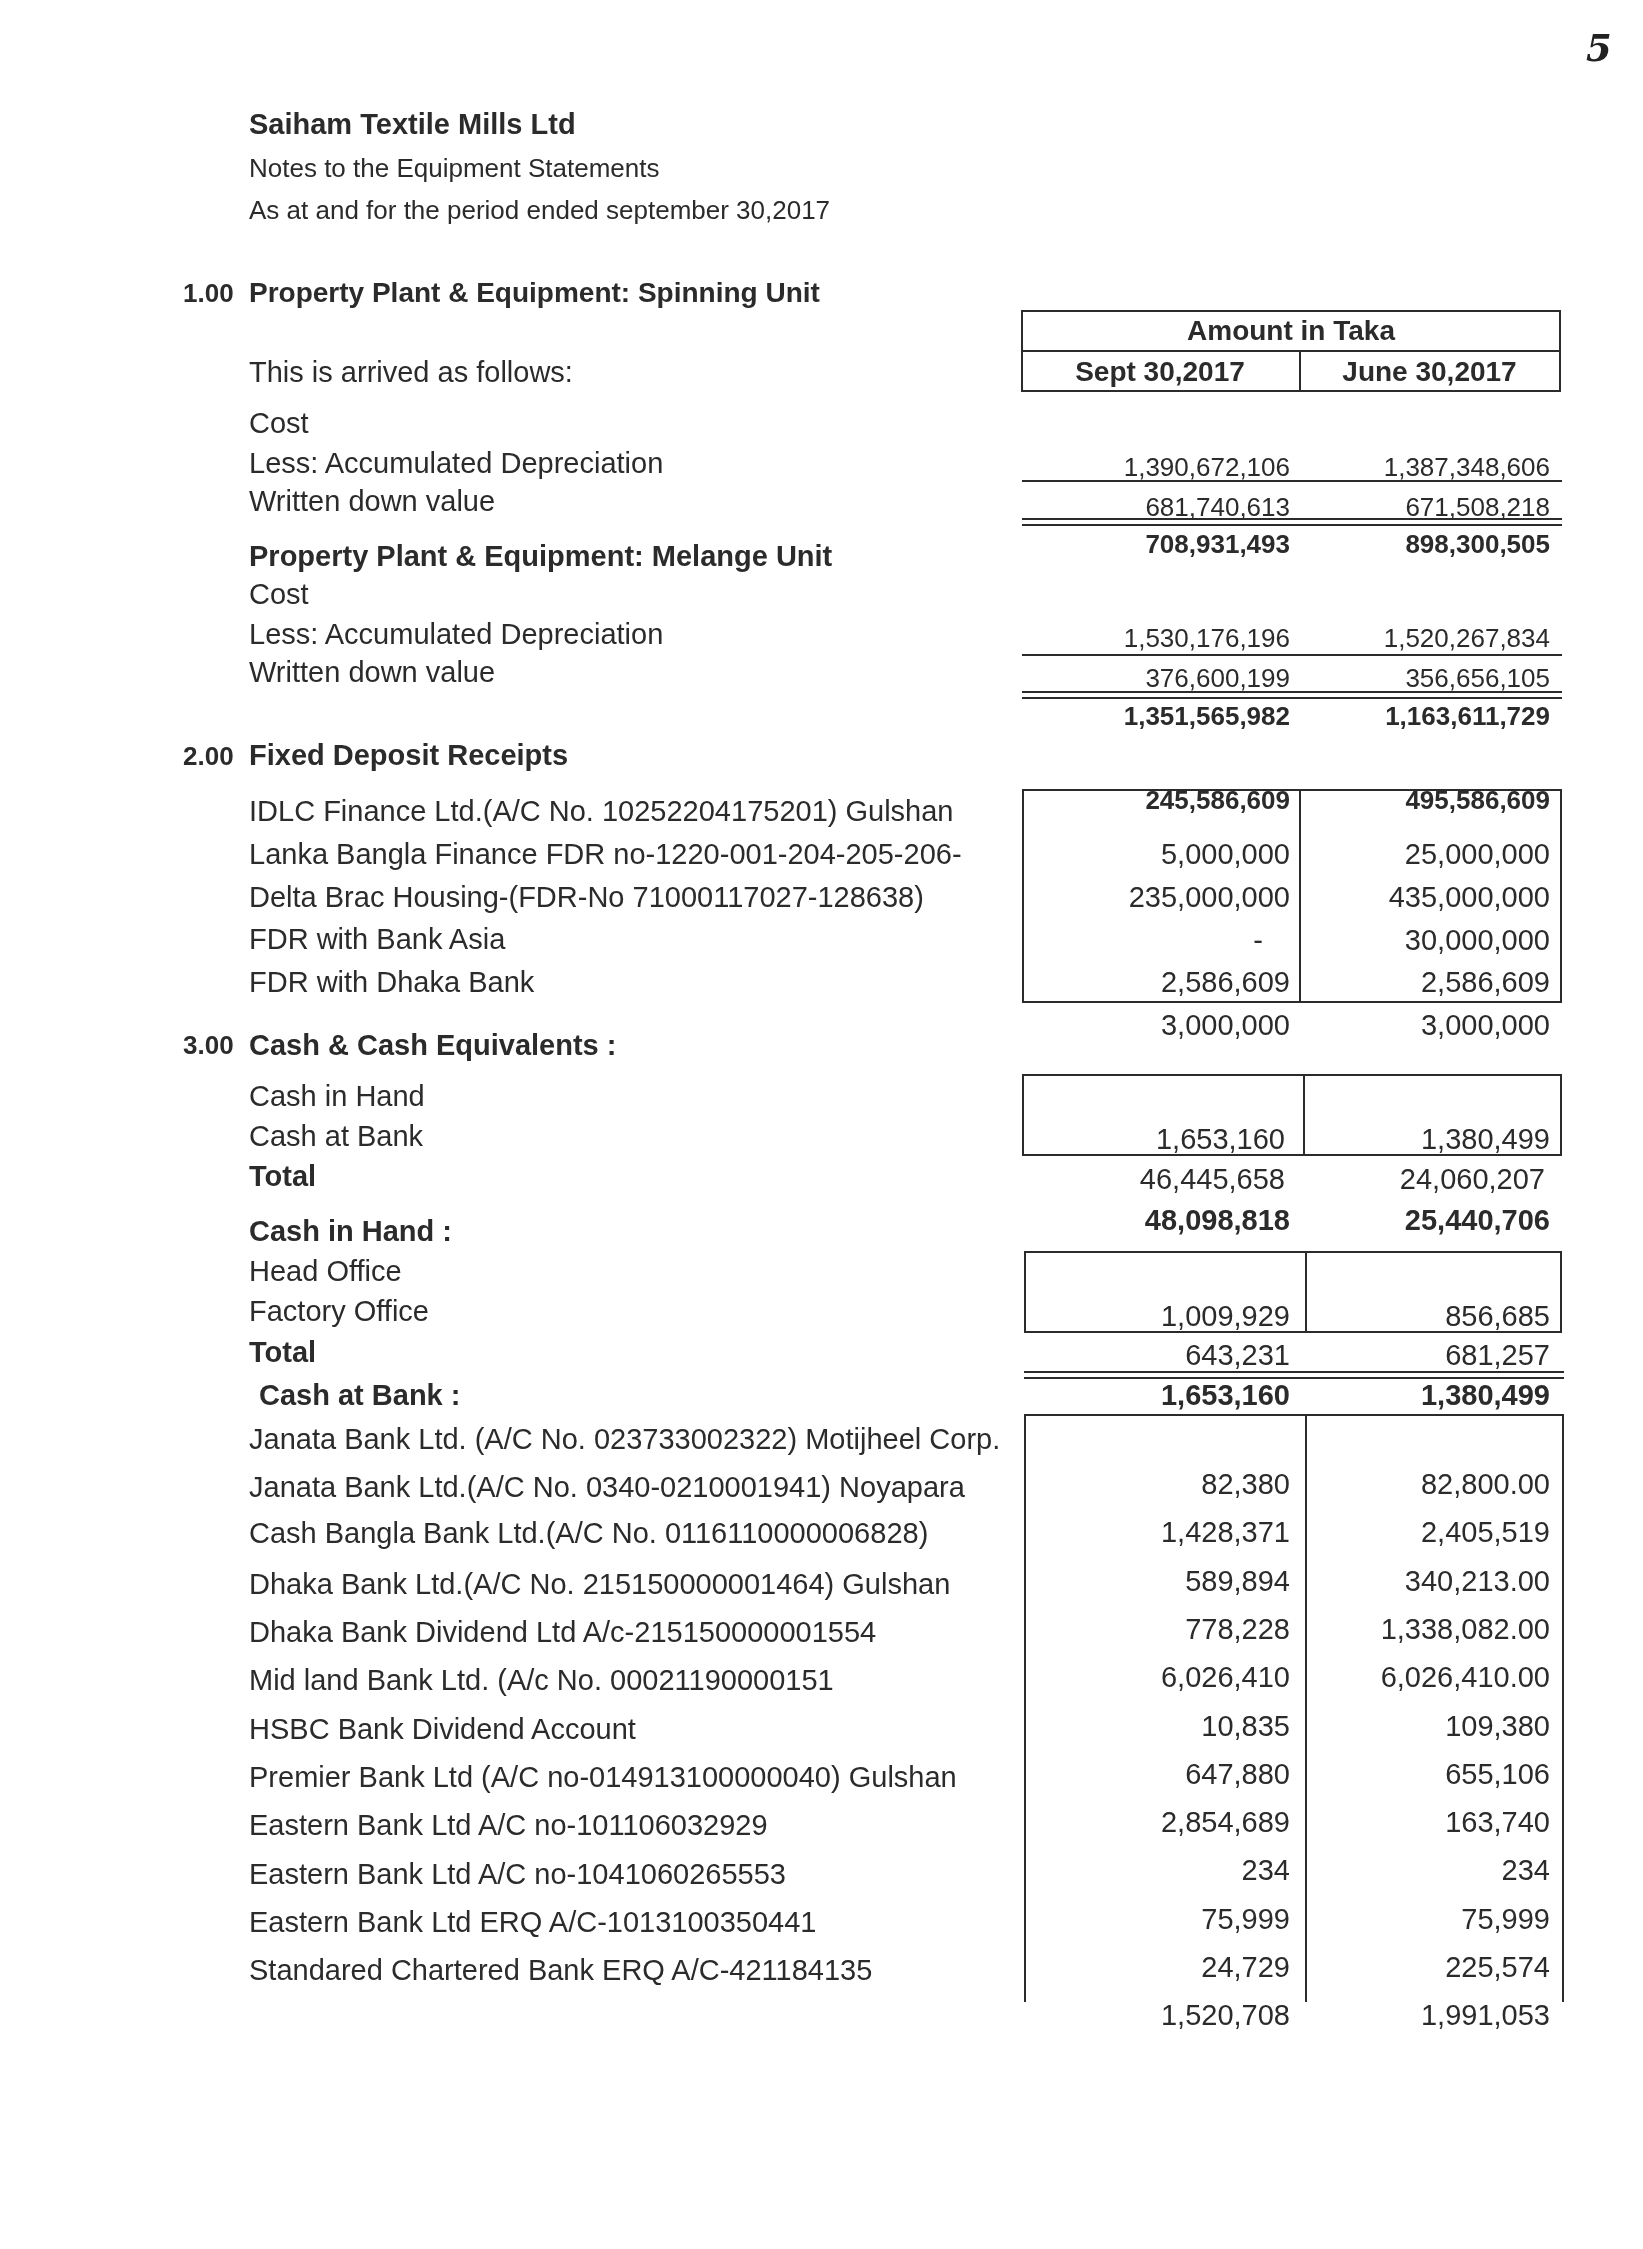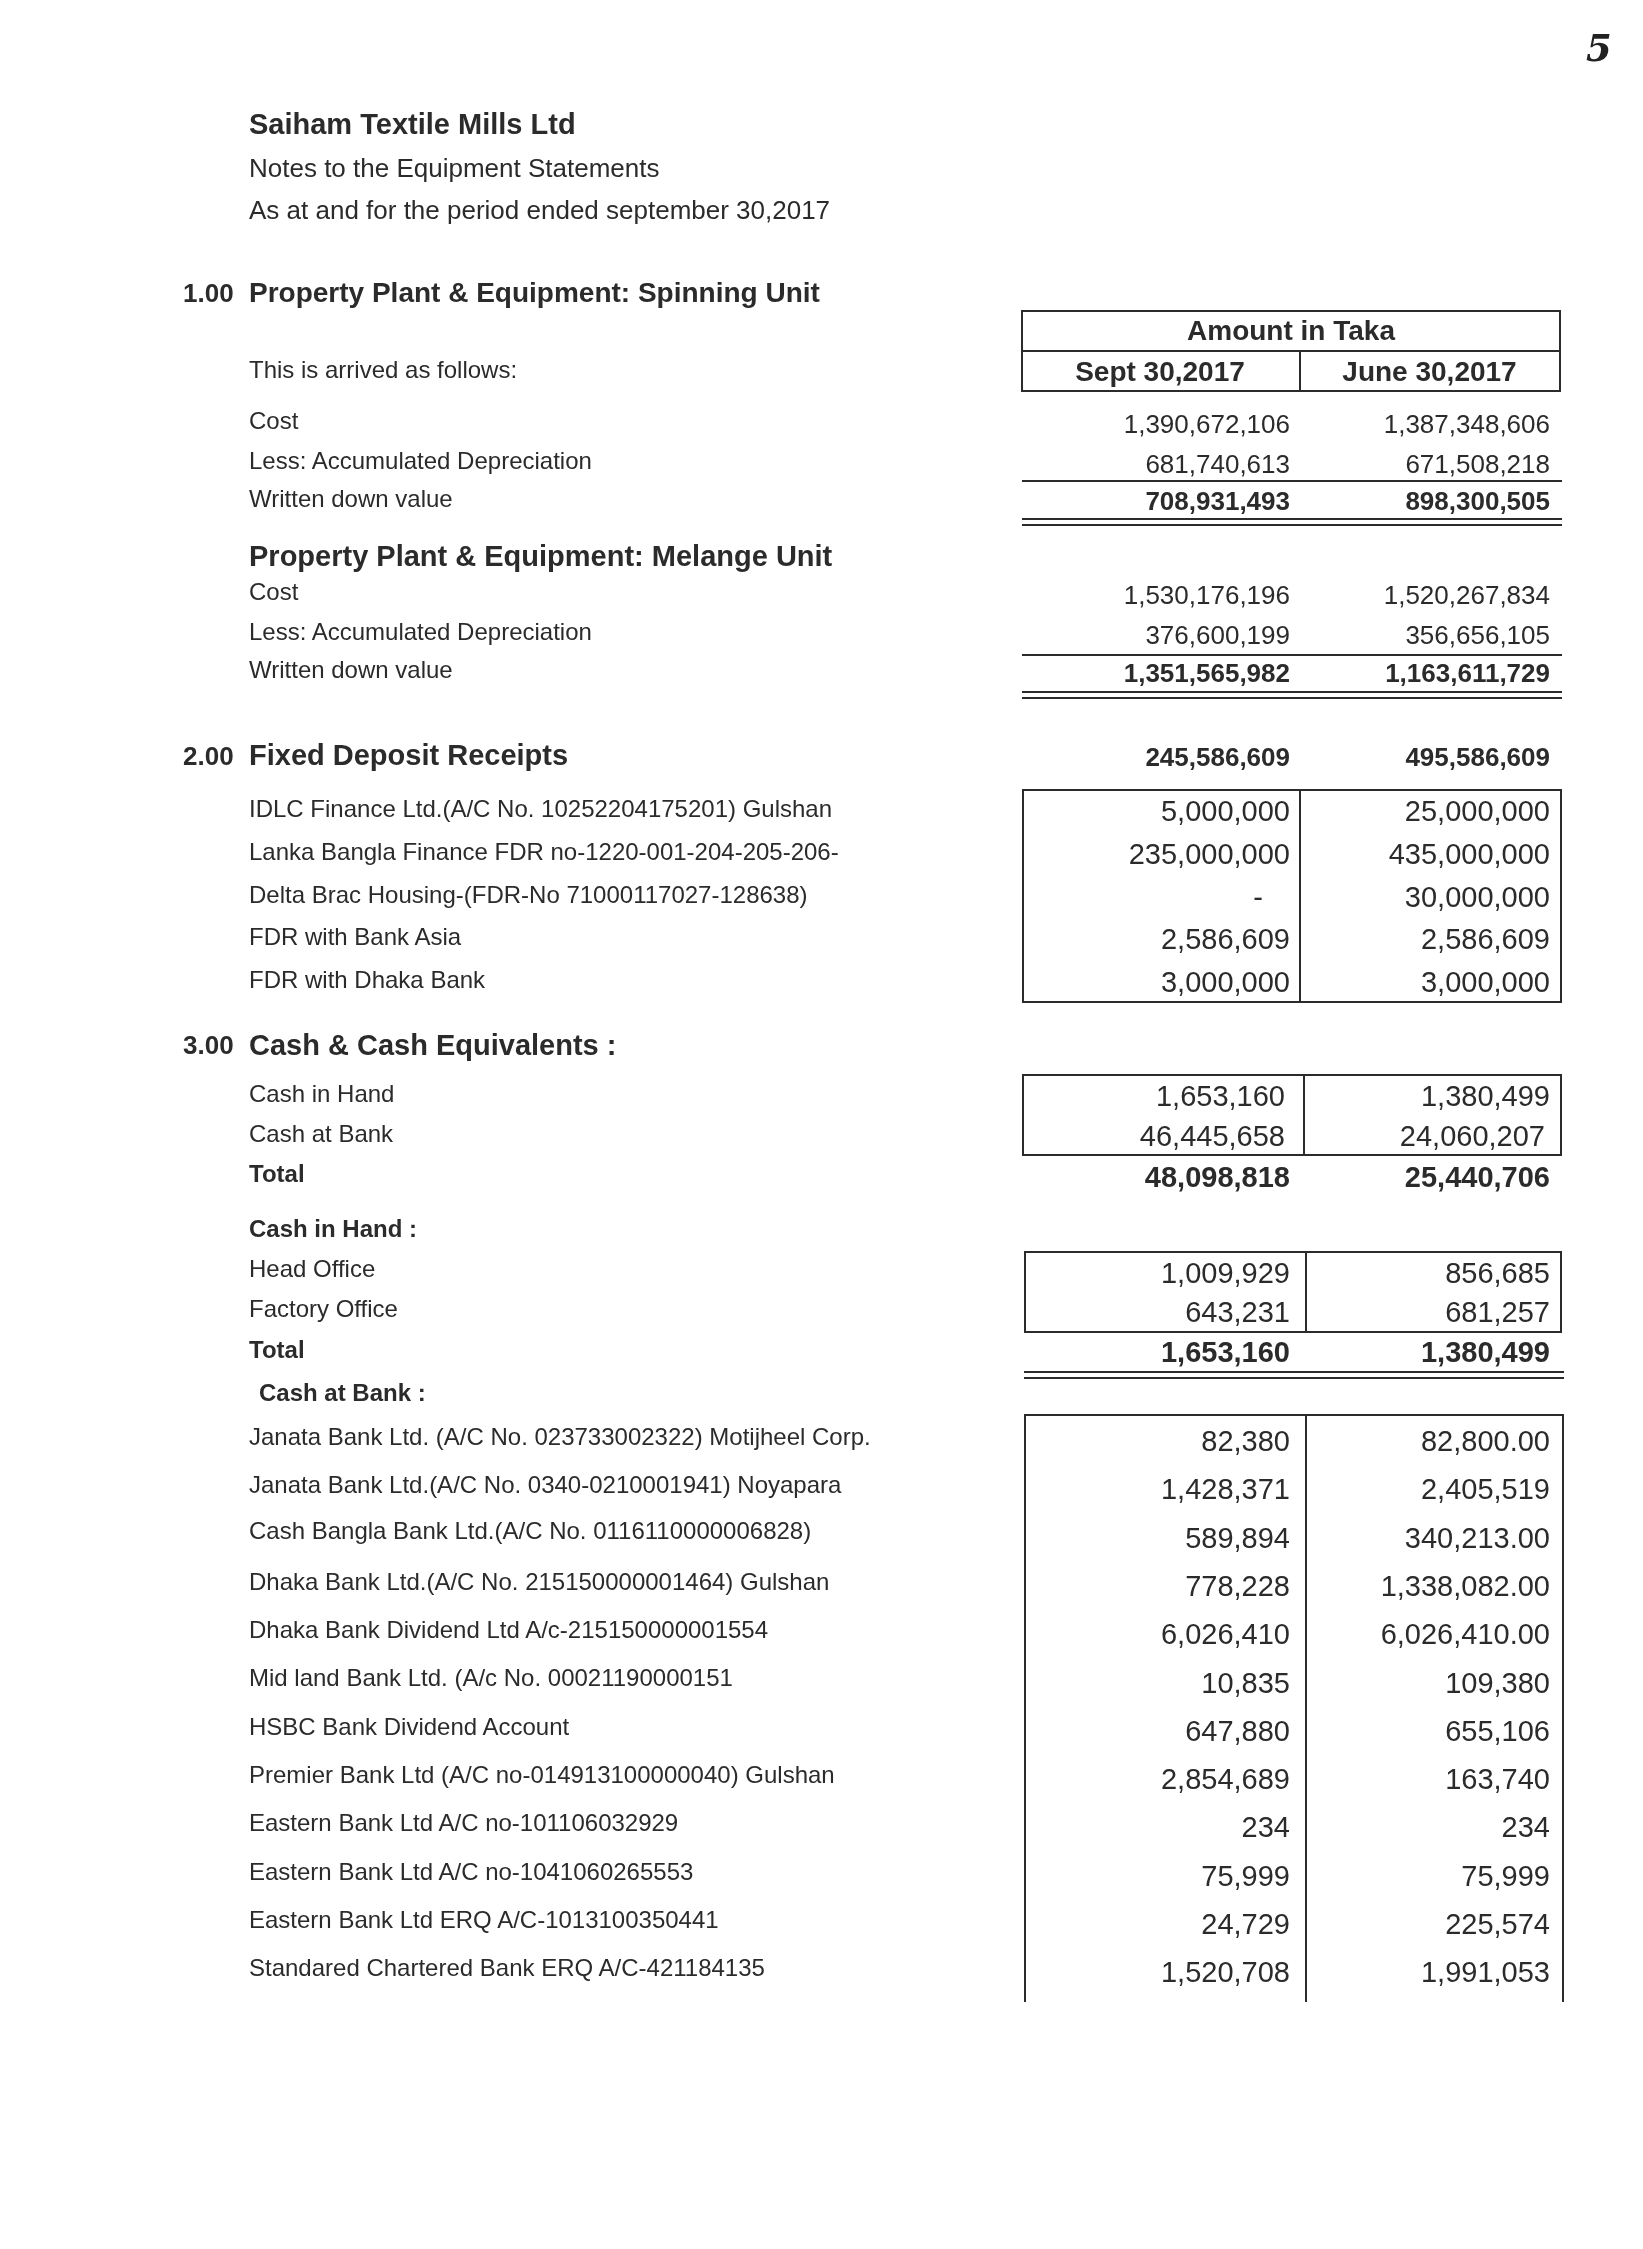--- a/index.html
+++ b/index.html
@@ -6,23 +6,23 @@
   body {
     width: 1644px; height: 2250px; position: relative; overflow: hidden;
     font-family: "Liberation Sans", sans-serif; color: #2b2b2b;
   }
   .abs { position: absolute; white-space: nowrap; }
   .page-num { left: 1586px; top: 26px; font-family: "DejaVu Serif", serif; font-size: 37px; font-style: italic; font-weight: bold; color: #222; }
   .co-name { left: 249px; top: 108px; font-size: 29px; font-weight: bold; }
   .sub { left: 249px; font-size: 26px; }
   .sec-num { left: 183px; font-size: 26px; font-weight: bold; }
   .sec-title { left: 249px; font-size: 28px; font-weight: bold; }
-  .label { left: 249px; font-size: 24px; }
+  .label { left: 249px; font-size: 29px; }
   .label.bold { font-weight: bold; }
-  .num { font-size: 26px; text-align: right; width: 264px; }
+  .num { font-size: 26px; text-align: right; width: 264px; margin-top: 43px; }
   .num.c1 { left: 1026px; }
   .num.c2 { left: 1286px; }
   .num.big { font-size: 29px; }
   .num.bold { font-weight: bold; }
   .box { position: absolute; border: 2px solid #2b2b2b; box-sizing: border-box; }
   .vline { position: absolute; width: 2px; background: #2b2b2b; }
   .hline { position: absolute; height: 2px; background: #2b2b2b; }
   .hdr-cell { position: absolute; font-size: 28px; font-weight: bold; text-align: center; }
 </style>
 </head>

